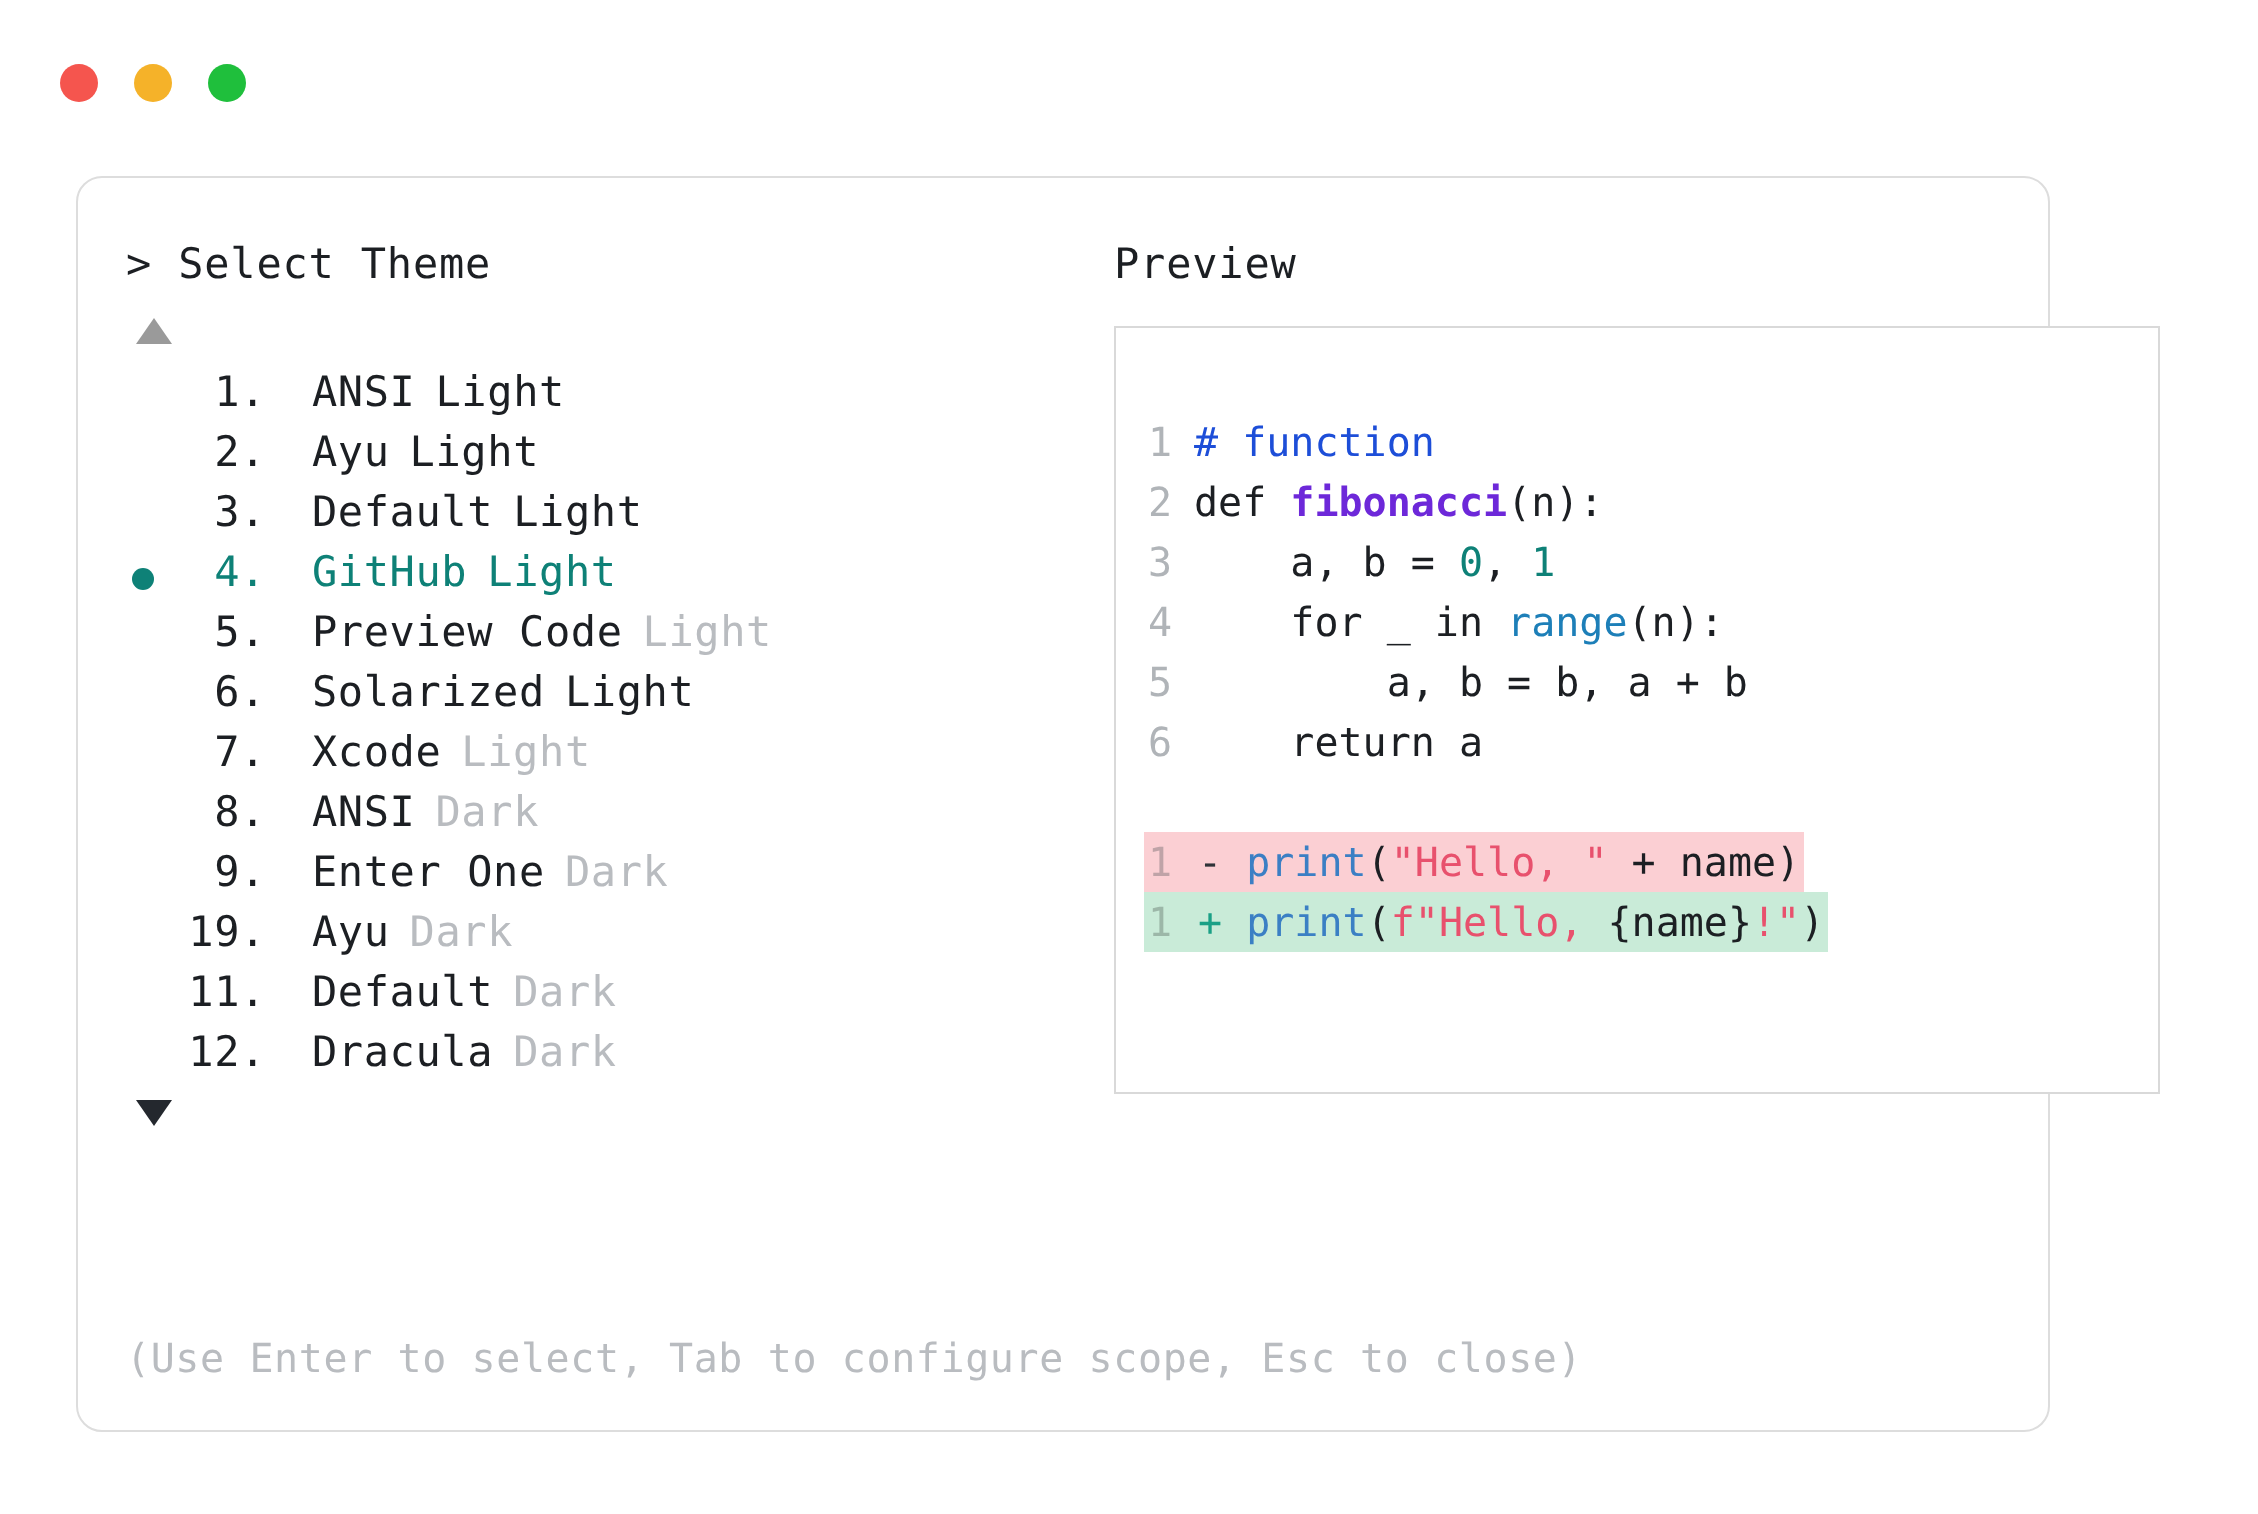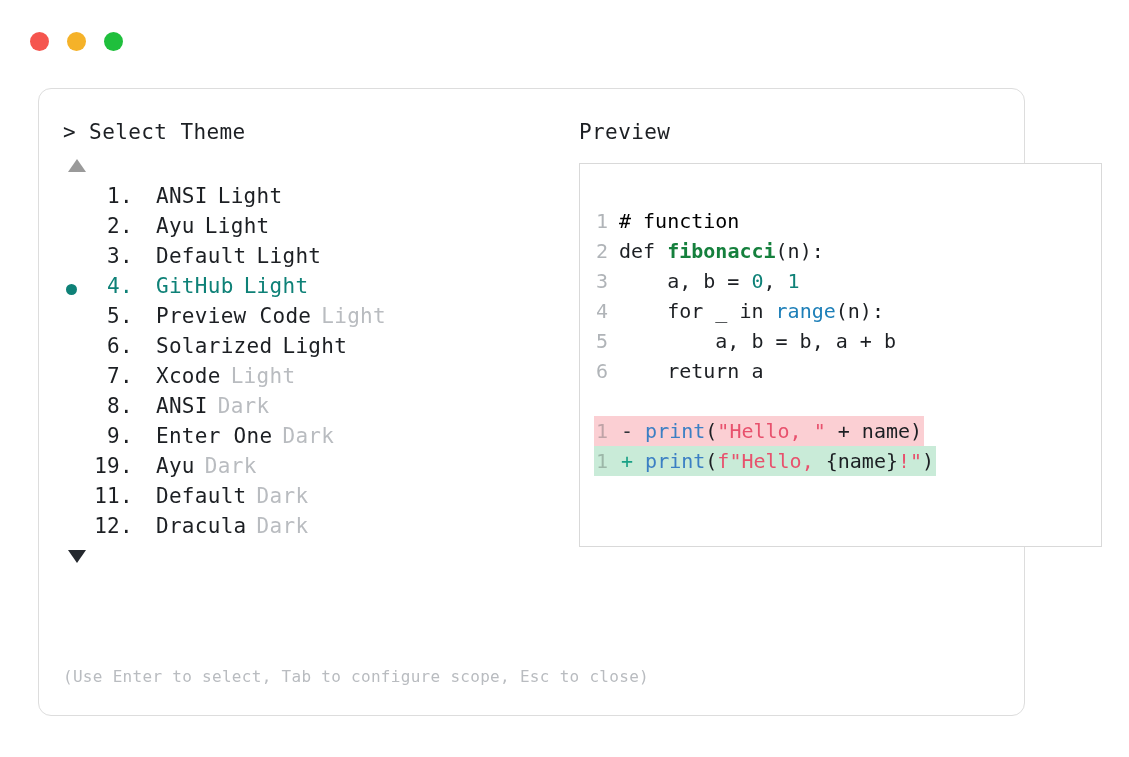--- a/index.html
+++ b/index.html
@@ -35,21 +35,21 @@
     border: 1.5px solid #DDDDDD;
     border-radius: 13px;
     background: #ffffff;
   }
 
   .inner { position: absolute; left: 24px; top: 26px; right: 18px; bottom: 14px; }
 
   
   .cols { position: relative; }
   .left-col { position: absolute; left: 0; top: 0; width: 470px; }
-  .right-col { position: absolute; left: 516px; top: 0; right: 0; }
+  .right-col { position: absolute; left: 494px; top: 0; right: 0; }
 
   .heading {
     font-size: 21px;
     color: #1c1f23;
     letter-spacing: 0.4px;
     white-space: pre;
     height: 34px;
     line-height: 34px;
   }
 
@@ -100,21 +100,21 @@
   .tsuffix.strong { color: #1c1f23; }
   .theme-row.selected .idx,
   .theme-row.selected .dotsep,
   .theme-row.selected .tname,
   .theme-row.selected .tsuffix { color: #0e8177; }
 
   
   .hint {
     position: absolute;
     left: 0; top: 552px;
-    font-size: 16px;
+    font-size: 20px;
     color: #b9bcc0;
     letter-spacing: 0.3px;
     white-space: pre;
   }
 
   
   .preview-box {
     margin-top: 14px;
     box-sizing: border-box;
     width: 523px;
@@ -133,22 +133,22 @@
   }
   .cline { display: flex; align-items: baseline; height: 30px; }
   .lnum {
     width: 14px; flex: 0 0 14px;
     text-align: right;
     color: #b0b4b8;
     padding-right: 11px;
   }
   .ctext { white-space: pre; color: #1c1f23; }
 
-  .tok-comment { color: #000000; }
-  .tok-func    { color: #15803d; font-weight: bold; }
+  .tok-comment { color: #1d4ed8; }
+  .tok-func    { color: #6d28d9; font-weight: bold; }
   .tok-num     { color: #0e8177; }
   .tok-builtin { color: #1d7fb8; }
   .tok-print   { color: #3b7fc4; text-align: center; }
   .tok-str     { color: #e8516d; }
   .tok-plus    { color: #1aa086; }
   .tok-minus   { color: #2f3338; }
   .tok-brace   { color: #1c1f23; }
 
   .diff-block { margin-top: 30px; }
   .diff-line { display: flex; align-items: baseline; height: 30px; }

